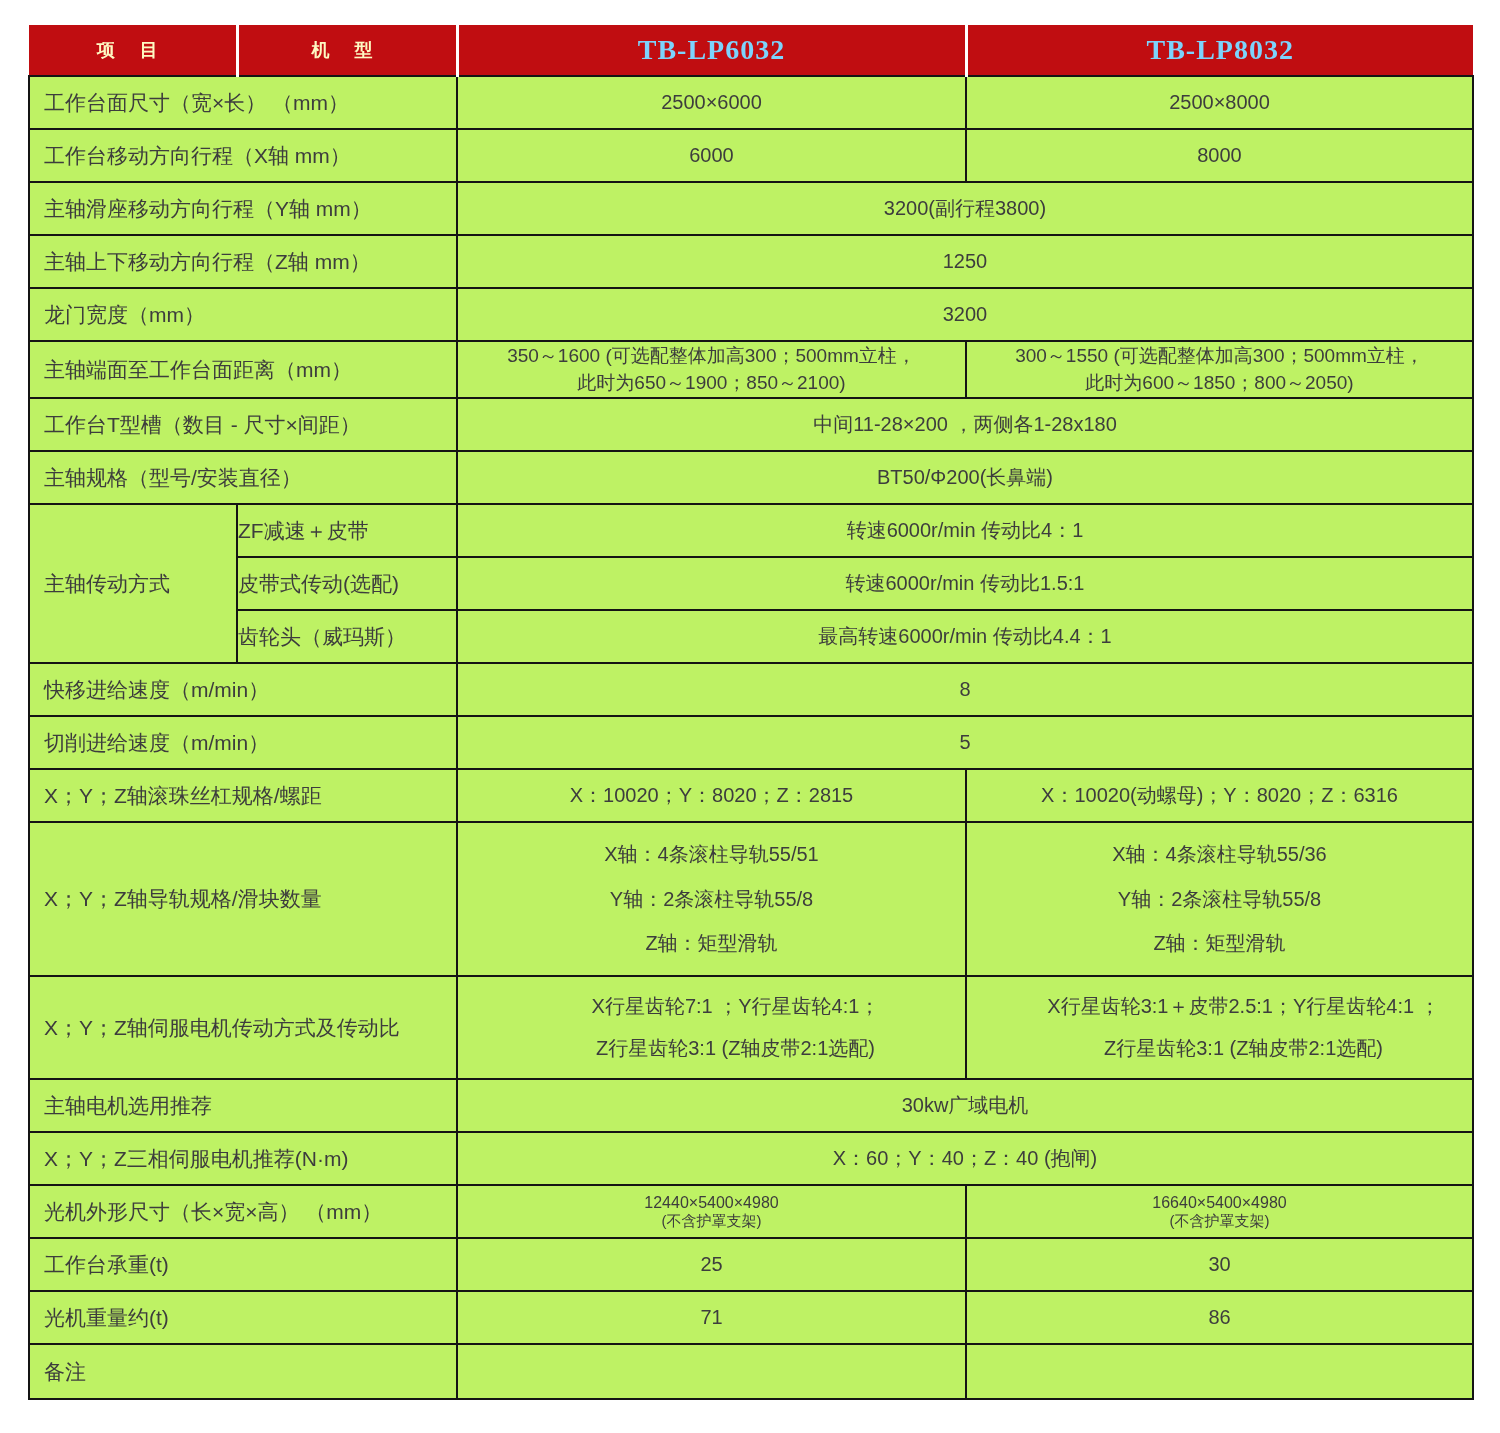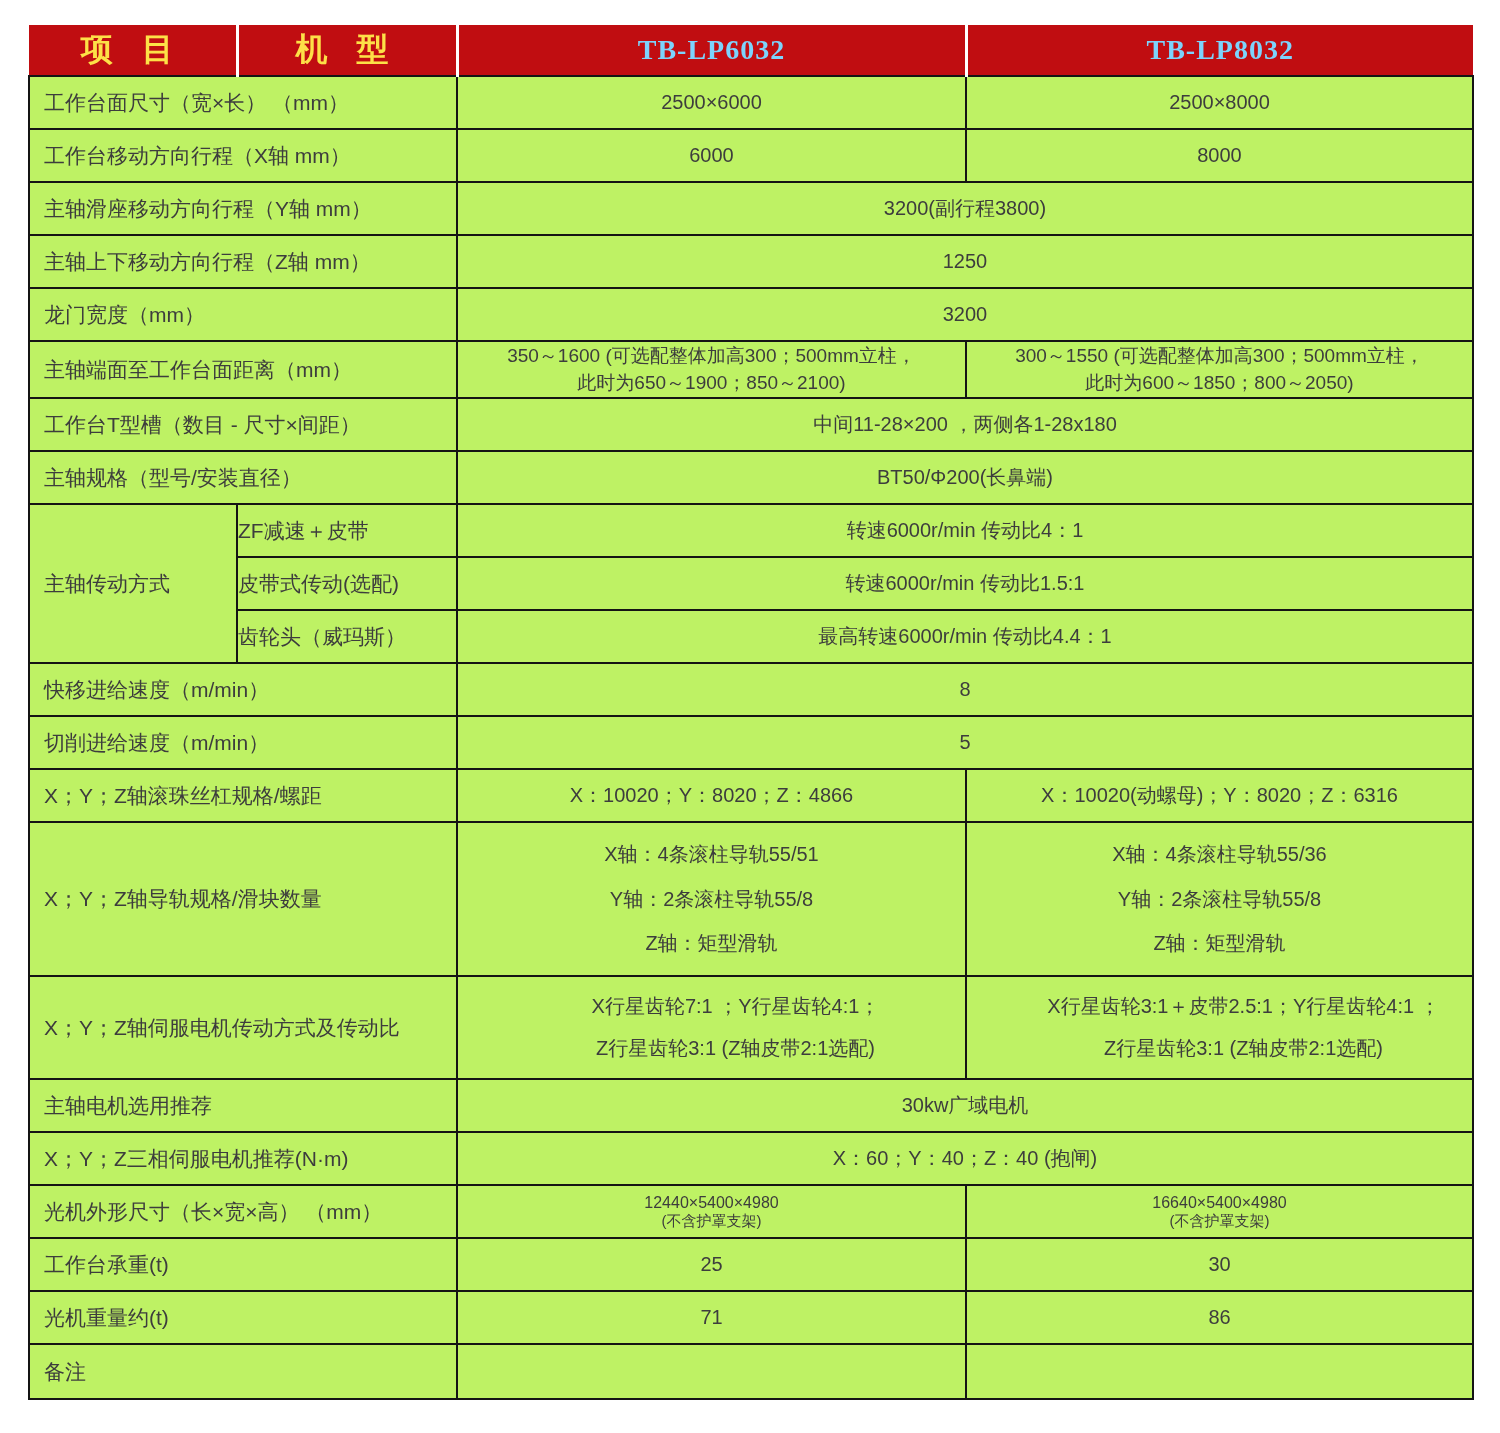--- a/index.html
+++ b/index.html
@@ -7,22 +7,22 @@
     width:1500px; height:1433px; background:#ffffff;
     font-family:"Liberation Sans","DejaVu Sans",sans-serif;
     color:#3d3d3d;
   }
   table.spec-table {
     position:absolute; left:28px; top:25px;
     width:1444px; border-collapse:collapse; table-layout:fixed;
   }
   td, th { padding:0; overflow:hidden; }
   thead th {
-    background:#c00d11; color:#fde047;
-    font-size:32px; font-weight:bold; height:50px;
+    background:#c00d11; color:#fef9c3;
+    font-size:18px; font-weight:bold; height:50px;
     letter-spacing:10px; text-align:center; vertical-align:middle;
   }
   thead th.model {
     font-family:"Liberation Serif","DejaVu Serif",serif;
     color:#7dd3fc; font-size:28px; letter-spacing:1px;
   }
   thead th + th { border-left:3px solid #ffffff; }
   tbody td {
     border:2px solid #141414; vertical-align:middle;
     font-size:20px; background:#bef264;
@@ -110,21 +110,21 @@
     <tr class="h53">
       <td colspan="2" class="lbl">快移进给速度（m/min）</td>
       <td colspan="2" class="val">8</td>
     </tr>
     <tr class="h53">
       <td colspan="2" class="lbl">切削进给速度（m/min）</td>
       <td colspan="2" class="val">5</td>
     </tr>
     <tr class="h53">
       <td colspan="2" class="lbl">X；Y；Z轴滚珠丝杠规格/螺距</td>
-      <td class="val">X：10020；Y：8020；Z：4866</td>
+      <td class="val">X：10020；Y：8020；Z：2815</td>
       <td class="val">X：10020(动螺母)；Y：8020；Z：6316</td>
     </tr>
     <tr class="h154">
       <td colspan="2" class="lbl">X；Y；Z轴导轨规格/滑块数量</td>
       <td class="val">
         <div class="stack stack-3">
           <div>X轴：4条滚柱导轨55/51</div>
           <div>Y轴：2条滚柱导轨55/8</div>
           <div>Z轴：矩型滑轨</div>
         </div>

